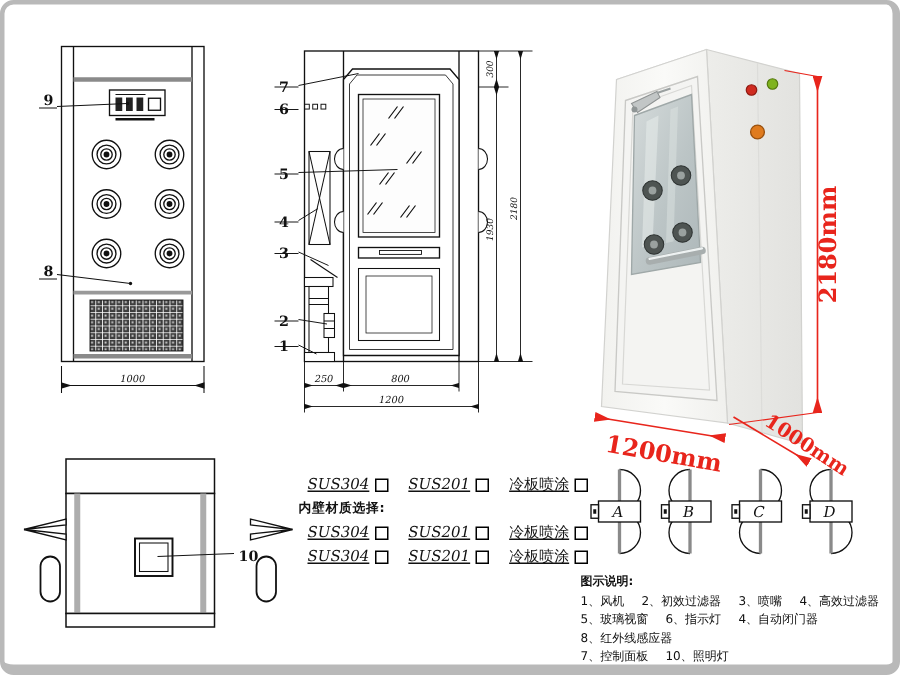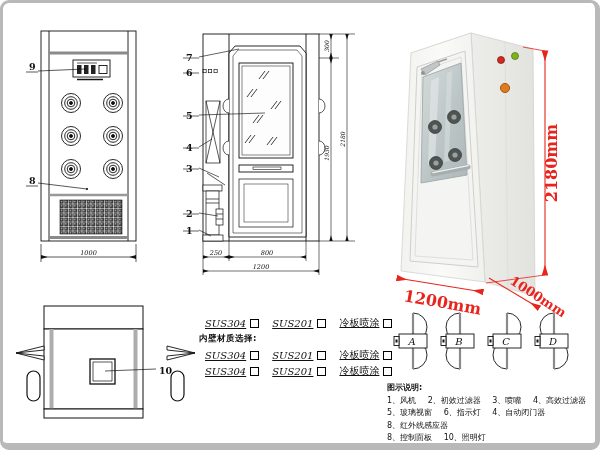--- a/index.html
+++ b/index.html
@@ -429,18 +429,18 @@
       <span>3、喷嘴</span>
       <span>4、高效过滤器</span>
     </div>
     <div class="legend-row">
       <span>5、玻璃视窗</span>
       <span>6、指示灯</span>
       <span>4、自动闭门器</span>
       <span>8、红外线感应器</span>
     </div>
     <div class="legend-row">
-      <span>8、控制面板</span>
+      <span>7、控制面板</span>
       <span>10、照明灯</span>
     </div>
   </div>
 
 </div>
 
 </body></html>

